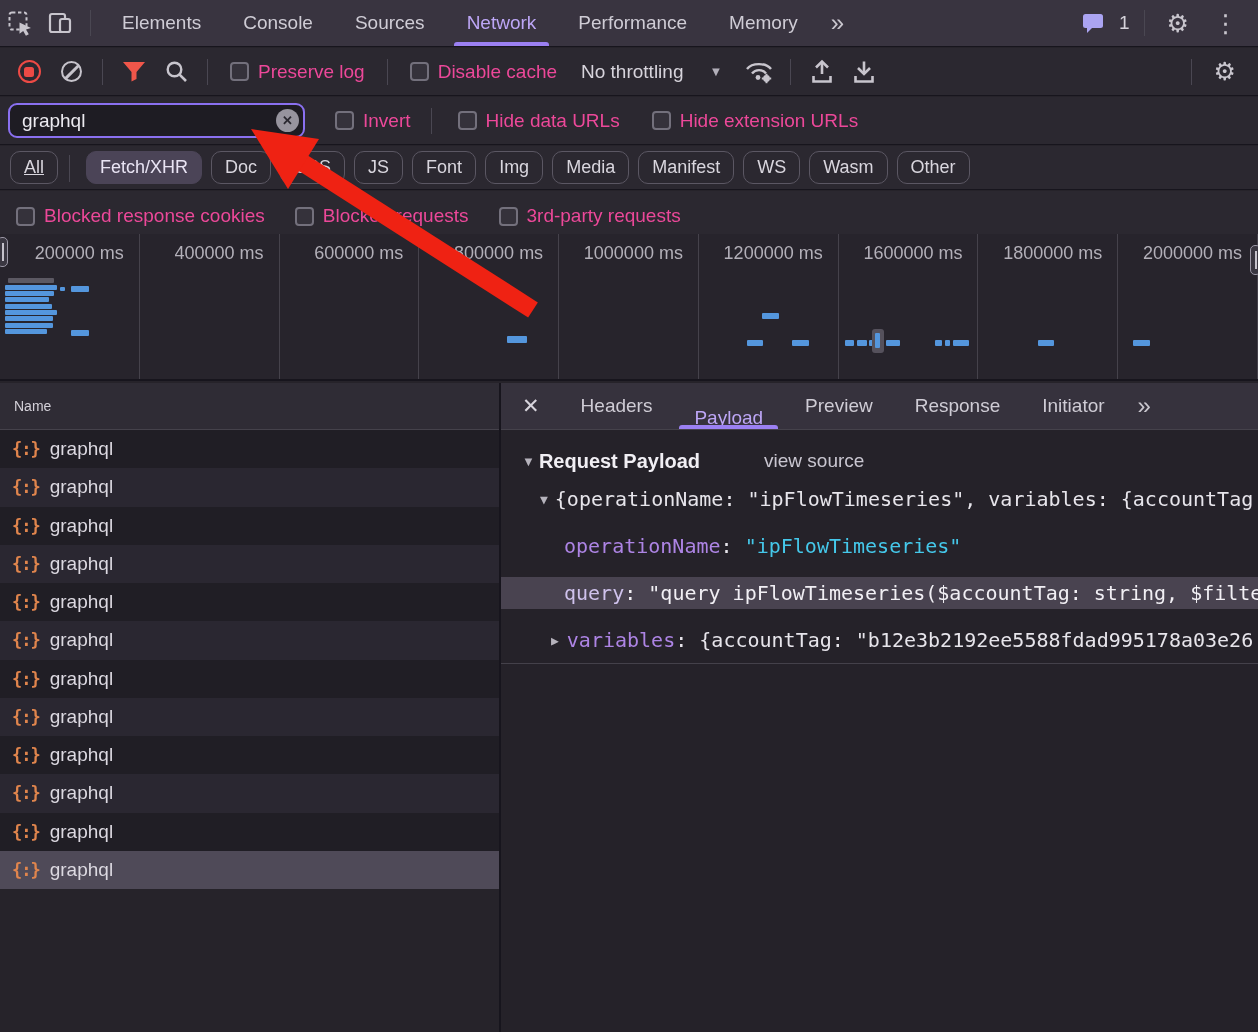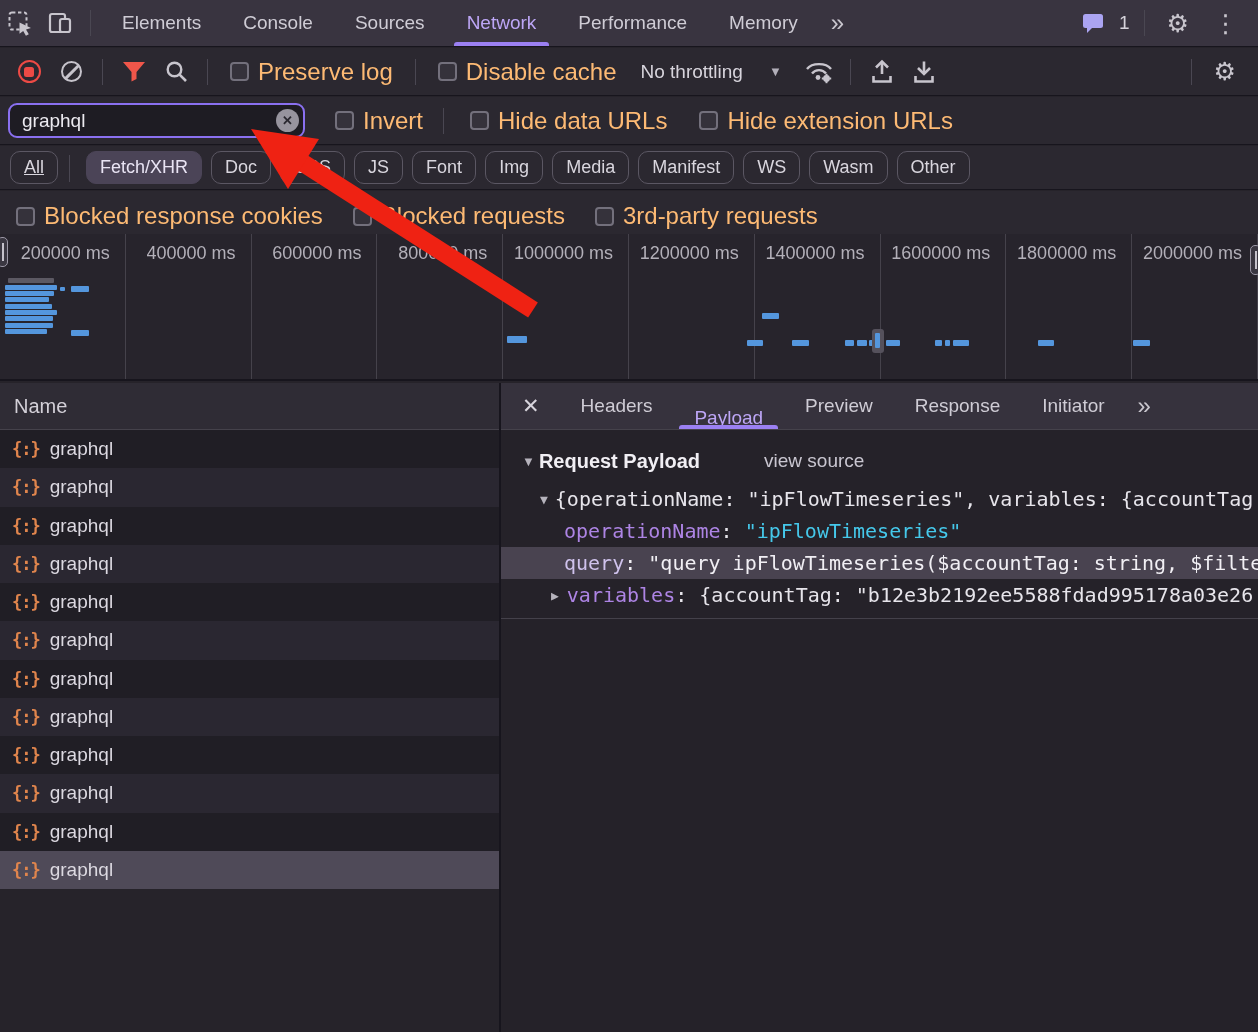--- a/index.html
+++ b/index.html
@@ -23,21 +23,21 @@
 
   
   .nettoolbar { position:absolute; left:0; top:48px; width:1258px; height:48px; background:#2b2830;
                 border-bottom:1px solid #17151d; display:flex; align-items:center; }
   .round-btn { width:42px; height:42px; display:flex; align-items:center; justify-content:center; cursor:pointer; }
   .rec-outer { width:23px; height:23px; border:2.5px solid #ed4a45; border-radius:50%; display:flex; align-items:center; justify-content:center; }
   .rec-inner { width:10px; height:10px; background:#ed4a45; border-radius:2.5px; }
   .block-circ { position:relative; width:21px; height:21px; border:2.5px solid #c6c3cb; border-radius:50%; }
   .block-circ::after { content:""; position:absolute; left:-1px; top:7.5px; width:19px; height:2.5px; background:#c6c3cb; transform:rotate(-45deg); }
   .cb { width:19px; height:19px; border:2px solid #73707c; border-radius:4px; background:#35323b; flex:0 0 auto; cursor:pointer; }
-  .cb-label { font-size:24px; color:#fdba74; margin-left:9px; white-space:nowrap;text-align:center; }
+  .cb-label { font-size:19px; color:#ec4899; margin-left:9px; white-space:nowrap;text-align:center; }
   .cb-group { display:flex; align-items:center; cursor:pointer; }
   .throttle { display:flex; align-items:center; margin-left:24px; cursor:pointer; }
   .throttle-label { font-size:19px; color:#d7d4dc; }
   .dd-arrow { font-size:13px; color:#b2afb9; margin-left:26px; }
   .right-gear { margin-left:auto; display:flex; align-items:center; padding-right:10px; }
 
   
   .filterrow { position:absolute; left:0; top:97px; width:1258px; height:48px; background:#2b2830;
                border-bottom:1px solid #17151d; display:flex; align-items:center; }
   .filter-box { position:relative; width:297px; height:35px; margin-left:8px; }
@@ -71,42 +71,42 @@
   .tl-bar.pill { background:#55515c; border-radius:3px; }
   .tl-grip { position:absolute; width:11px; height:30px; border:1.5px solid #9b97a5; background:#3a3741; border-radius:5px; }
   .tl-grip::after { content:""; position:absolute; left:4px; top:5px; bottom:5px; width:1.5px; background:#c5c2cb; }
   .tl-grip.left { left:-3px; top:3px; }
   .tl-grip.right { right:-3px; top:11px; }
 
   
   .split { position:absolute; left:0; top:383px; width:1258px; height:649px; display:flex; }
   .left-panel { width:501px; border-right:2px solid #17151d; background:#26232a; display:flex; flex-direction:column; }
   .name-header { height:47px; background:#2f2c35; border-bottom:1px solid #45424b; display:flex; align-items:center;
-                 font-size:20px; color:#d3d0d8; padding-left:14px; flex:0 0 auto; cursor:pointer; }
+                 font-size:14px; color:#d3d0d8; padding-left:14px; flex:0 0 auto; cursor:pointer; }
   .req-list { flex:1; overflow:hidden; }
   .req-row { height:38.25px; display:flex; align-items:center; padding-left:12px; font-size:19px; color:#dcd9e1; cursor:pointer; }
   .req-row:nth-child(even) { background:#2a2731; }
   .req-row:nth-child(odd) { background:#201e25; }
   .req-row.selected { background:#4f4a58; }
   .json-icon { color:#e0854d; font-weight:bold; font-size:17px; letter-spacing:-1px; margin-right:10px;
                font-family:"DejaVu Sans Mono", monospace; }
 
   .right-panel { flex:1; background:#252229; display:flex; flex-direction:column; min-width:0; }
   .detail-tabs { height:47px; background:#36323d; border-bottom:1px solid #45424b; display:flex; align-items:center; flex:0 0 auto; }
   .close-x { font-size:21px; color:#d7d4dc; padding:0 20px 0 21px; cursor:pointer; }
   .dtab { position:relative; height:100%; display:flex; align-items:center; padding:0 21px; font-size:19px; color:#cfccd5; cursor:pointer; }
   .dtab.selected { color:#bda6f6;align-items:flex-end; }
   .dtab.selected::after { content:""; position:absolute; left:6px; right:6px; bottom:0; height:4px; background:#9b80f2; border-radius:3px 3px 0 0; }
 
   .payload { padding-top:15px; font-size:20px; }
   .payload-titlerow { display:flex; align-items:center; padding-left:21px; height:32px; }
   .tri { color:#b6b3bc; font-size:13px; margin-right:4px; cursor:pointer; }
   .payload-title { font-weight:bold; color:#f1eff4; font-size:20px; }
   .view-source { color:#c9c6d0; font-size:19px; margin-left:64px; cursor:pointer; }
-  .mono { font-family:"DejaVu Sans Mono", monospace; font-size:20px; white-space:nowrap; overflow:hidden; }
+  .mono { font-family:"DejaVu Sans Mono", monospace; font-size:20px; white-space:nowrap; overflow:hidden;margin-top:15px; }
   .tree-line { height:32px; display:flex; align-items:center; }
   .l1 { padding-left:39px; color:#e7e5eb; margin-top:6px; }
   .l1 .tri { margin-right:7px; }
   .l2 { padding-left:63px; }
   .l3 { background:#494350; padding-left:63px; }
   .l4 { padding-left:50px; }
   .l4 .tri { margin-right:8px; }
   .k { color:#ad84e4; }
   .k-sel { color:#cfc2ec; }
   .v-str { color:#45c8ea; }
@@ -329,23 +329,20 @@
           <span class="tl-label">600000 ms</span>
         </div>
         <div class="tl-cell">
           <span class="tl-label">800000 ms</span>
         </div>
         <div class="tl-cell">
           <span class="tl-label">1000000 ms</span>
         </div>
         <div class="tl-cell">
           <span class="tl-label">1200000 ms</span>
-        </div>
-        <div class="tl-cell">
-          <span class="tl-label">1400000 ms</span>
         </div>
         <div class="tl-cell">
           <span class="tl-label">1600000 ms</span>
         </div>
         <div class="tl-cell">
           <span class="tl-label">1800000 ms</span>
         </div>
         <div class="tl-cell">
           <span class="tl-label">2000000 ms</span>
         </div>

